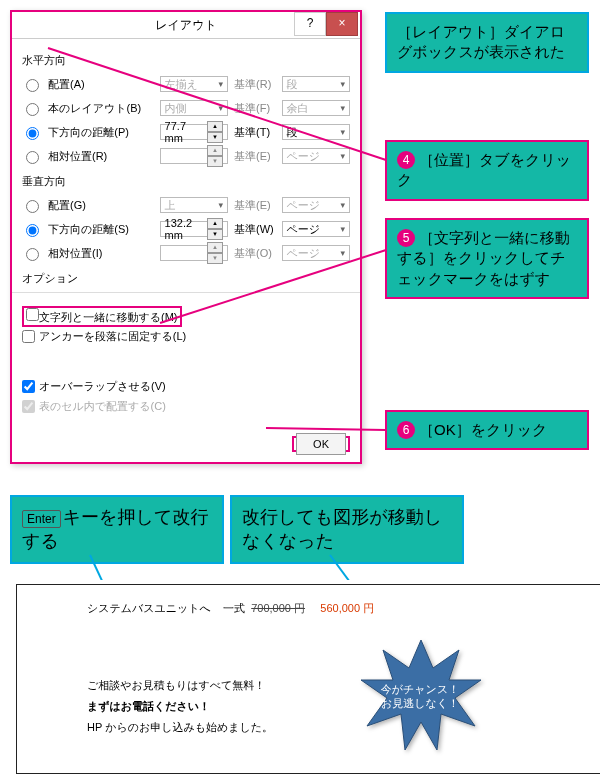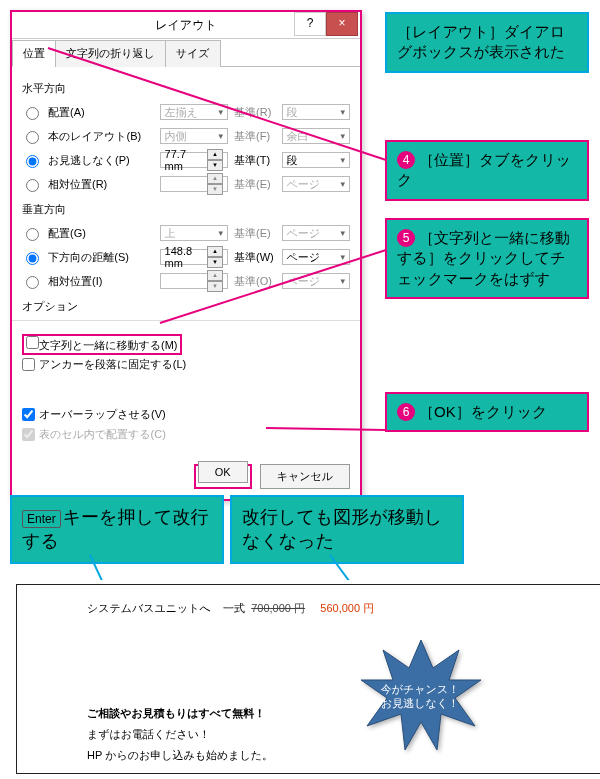--- a/index.html
+++ b/index.html
@@ -55,25 +55,20 @@
 </head>
 <body>
 <div class="canvas">
 
 <div class="dlg">
   <div class="titlebar">
     <span>レイアウト</span>
     <div class="tbtn help">?</div>
     <div class="tbtn close">×</div>
   </div>
-  <div class="tabs">
-    <div class="tab active">位置</div>
-    <div class="tab">文字列の折り返し</div>
-    <div class="tab">サイズ</div>
-  </div>
   <div class="body">
 
     <div class="grp-ttl">水平方向</div>
     <div class="row">
       <input type="radio" class="rad" style="">
       <span class="lbl">配置(A)</span>
       <span class="sel">
             <span class="disabled">左揃え</span>
             <span class="chev">▾</span>
           </span>
@@ -91,21 +86,21 @@
             <span class="chev">▾</span>
           </span>
       <span class="klabel">基準(F)</span>
       <span class="sel">
             <span class="disabled">余白</span>
             <span class="chev">▾</span>
           </span>
     </div>
     <div class="row">
       <input type="radio" class="rad" checked="" style="">
-      <span class="lbl">お見逃しなく(P)</span>
+      <span class="lbl">下方向の距離(P)</span>
       <span class="num">
             <span>77.7 mm</span>
             <span class="spin">
               <span>▴</span>
               <span>▾</span>
             </span>
           </span>
       <span class="klabel on">基準(T)</span>
       <span class="sel on">
             <span>段</span>
@@ -140,21 +135,21 @@
       <span class="klabel">基準(E)</span>
       <span class="sel">
             <span class="disabled">ページ</span>
             <span class="chev">▾</span>
           </span>
     </div>
     <div class="row">
       <input type="radio" class="rad" checked="" style="">
       <span class="lbl">下方向の距離(S)</span>
       <span class="num">
-            <span>148.8 mm</span>
+            <span>132.2 mm</span>
             <span class="spin">
               <span>▴</span>
               <span>▾</span>
             </span>
           </span>
       <span class="klabel on">基準(W)</span>
       <span class="sel on">
             <span>ページ</span>
             <span class="chev">▾</span>
           </span>
@@ -195,34 +190,33 @@
             </div>
         <div class="ck disabled">
               <input type="checkbox" checked="" disabled="" style="">
               <span>表のセル内で配置する(C)</span>
             </div>
       </div>
     </div>
   </div>
   <div class="btns">
     <span class="red-box"><span class="btn">OK</span></span>
-    <span class="btn">キャンセル</span>
   </div>
 </div>
 
 <div class="co" style="left:385px;top:12px;width:180px">
   <span>［レイアウト］ダイアログボックスが表示された</span>
 </div>
 <div class="co pink" style="left:385px;top:140px;width:180px">
   <span class="num-badge">4</span><span>［位置］タブをクリック</span>
 </div>
 <div class="co pink" style="left:385px;top:218px;width:180px">
   <span class="num-badge">5</span><span>［文字列と一緒に移動する］をクリックしてチェックマークをはずす</span>
 </div>
-<div class="co pink" style="left:385px;top:392px;width:180px">
+<div class="co pink" style="left:385px;top:410px;width:180px">
   <span class="num-badge">6</span><span>［OK］をクリック</span>
 </div>
 
 <div class="co" style="left:10px;top:495px;width:190px;font-size:18px">
   <span class="kbd">Enter</span><span>キーを押して改行する</span>
 </div>
 <div class="co" style="left:230px;top:495px;width:210px;font-size:18px">
   <span>改行しても図形が移動しなくなった</span>
 </div>
 
@@ -244,19 +238,19 @@
     </p>
     <div class="burst">
       <svg width="120" height="110" viewBox="0 0 120 110">
         <polygon points="60,0 72,28 98,10 88,40 120,40 94,58 114,86 80,74 76,110 60,82 44,110 40,74 6,86 26,58 0,40 32,40 22,10 48,28" fill="#3b6ea5" stroke="#2a4f78" stroke-width="1"></polygon>
       </svg>
       <div class="burst-text">
         <span>今がチャンス！</span><br>
         <span>お見逃しなく！</span>
       </div>
     </div>
-    <p style="margin-top:90px;font-weight:bold">ご相談やお見積もりはすべて無料！</p>
-    <p style="font-weight:normal">まずはお電話ください！</p>
+    <p style="margin-top:62px;font-weight:normal">ご相談やお見積もりはすべて無料！</p>
+    <p style="font-weight:bold">まずはお電話ください！</p>
     <p>HP からのお申し込みも始めました。</p>
   </div>
 </div>
 
 </div>
 
 </body></html>

